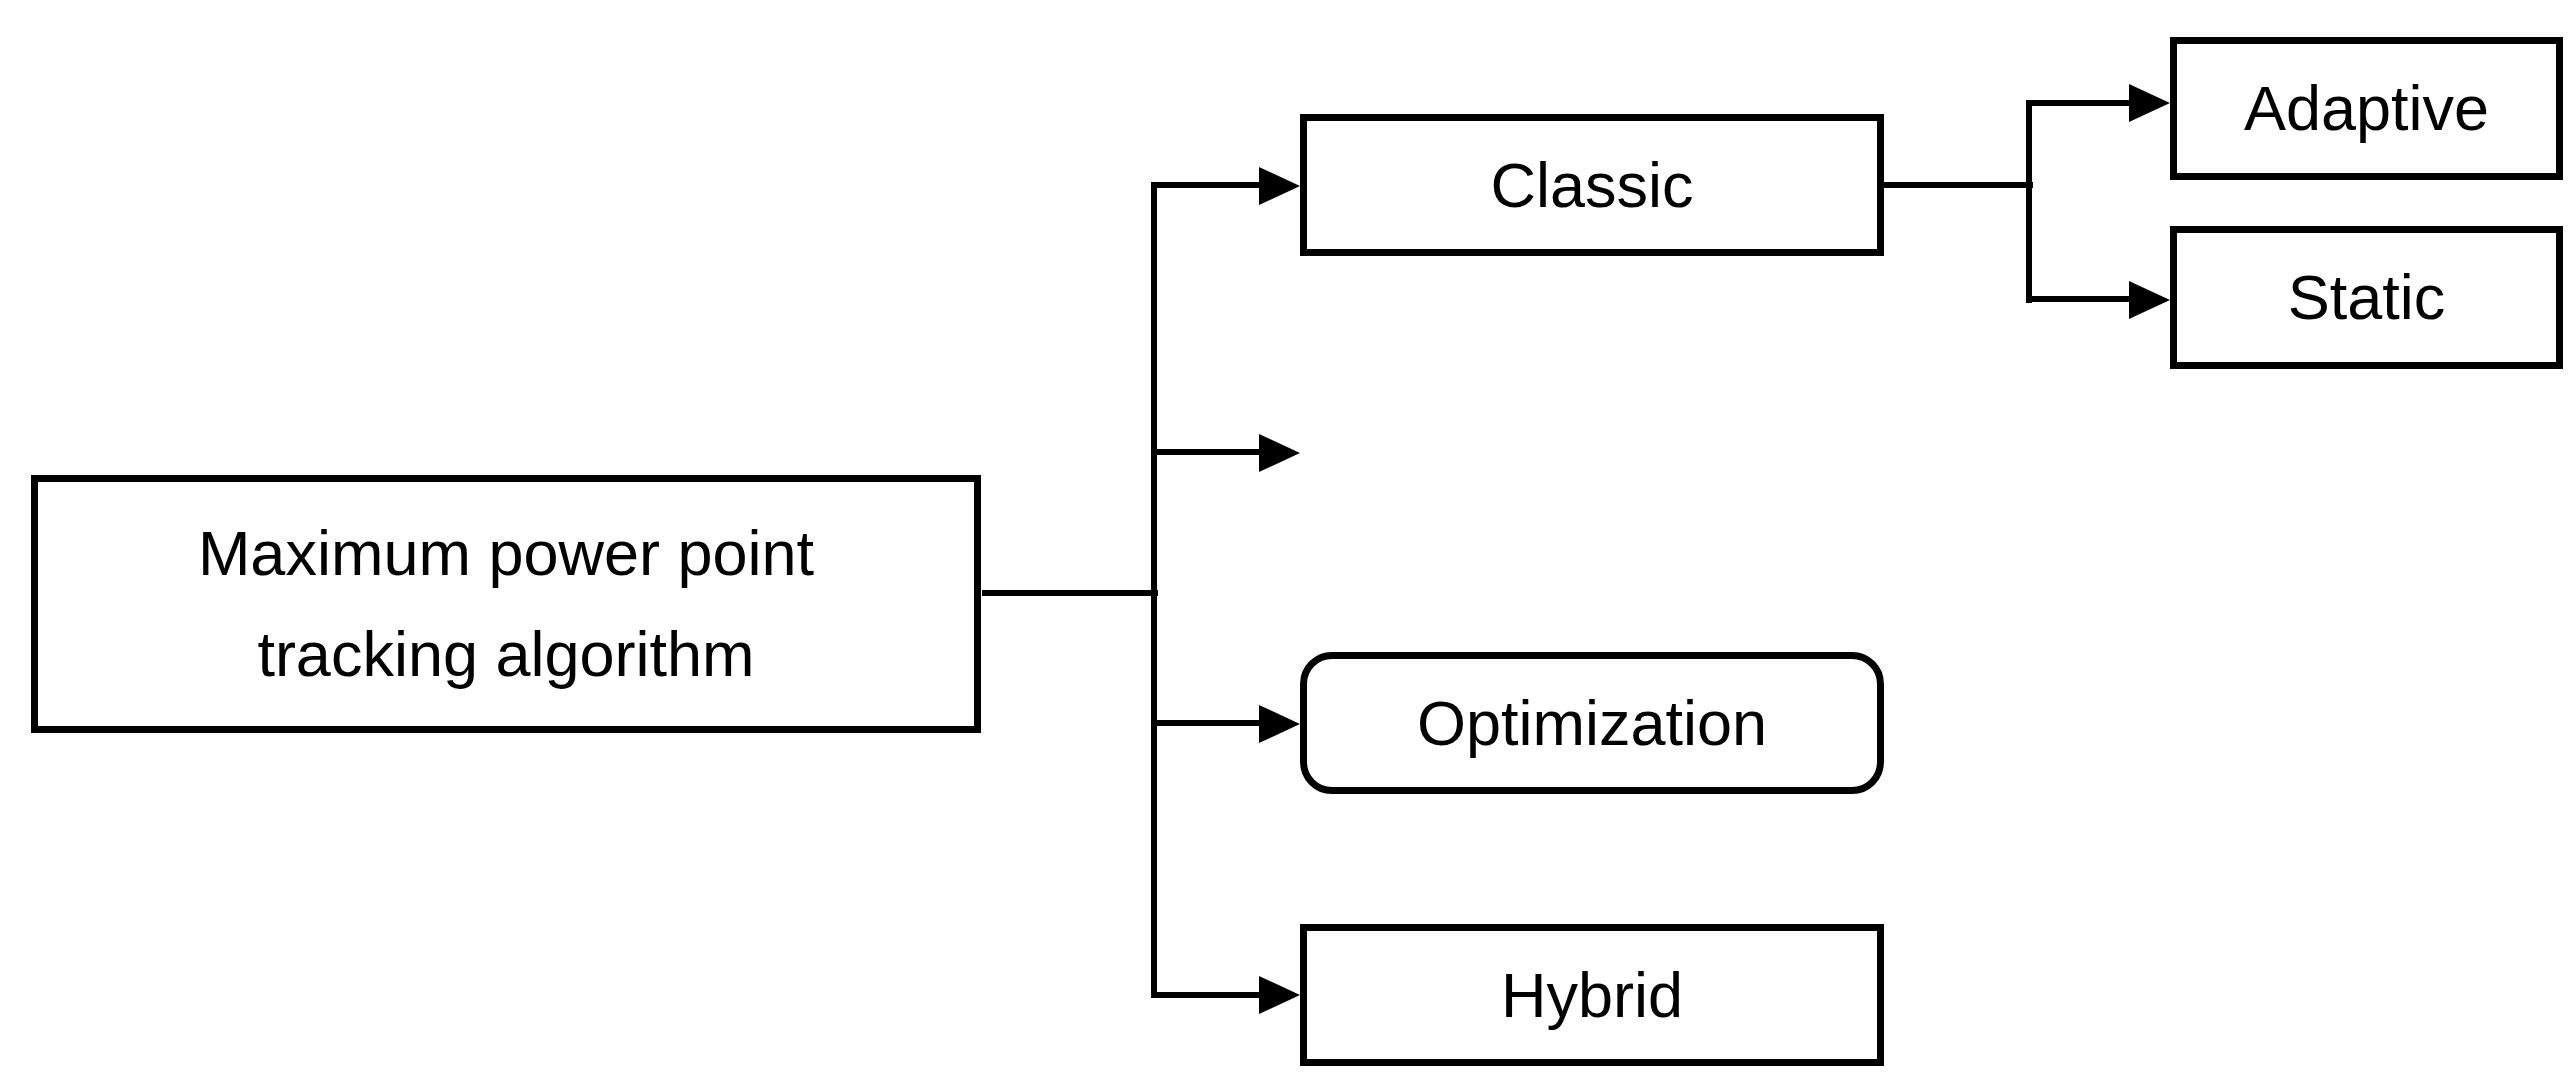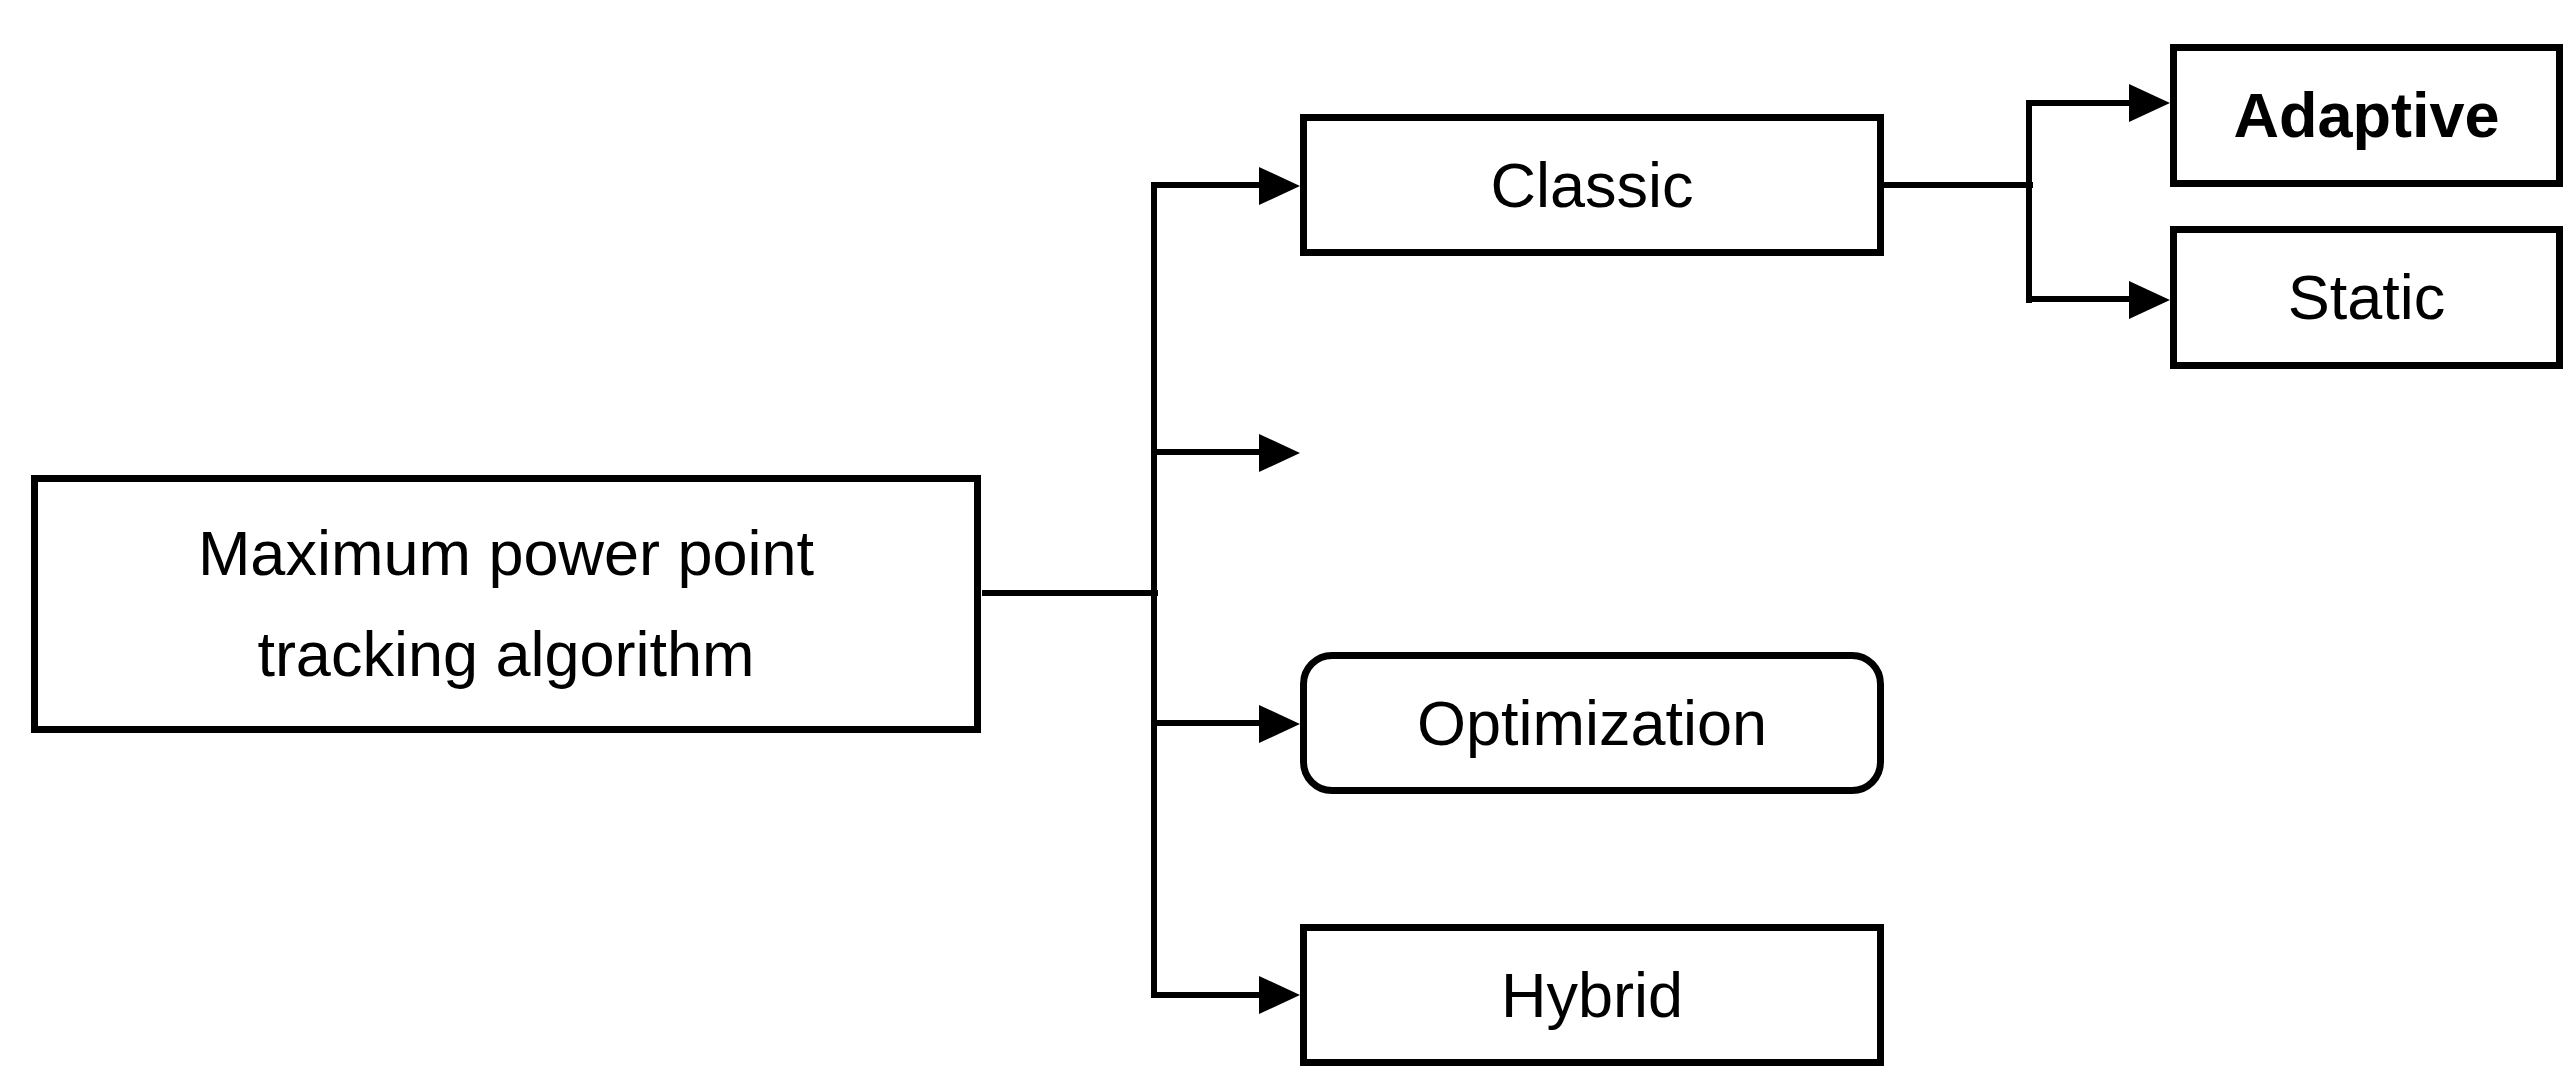--- a/index.html
+++ b/index.html
@@ -45,21 +45,21 @@
   }
   #node-classic       { top: 114px; }
   #node-intelligent   { top: 381px; }
   #node-optimization  { top: 652px; border-radius: 32px; }
   #node-hybrid        { top: 924px; }
 
   .child-node {
     left: 2170px;
     width: 393px; height: 143px;
   }
-  #node-adaptive { top: 44px; font-weight: bold; }
+  #node-adaptive { top: 37px; }
   #node-static   { top: 226px; }
 
   .hline, .vline {
     position: absolute;
     background: #000000;
   }
   .hline { height: 6.3px; }
   .vline { width: 6.3px; }
 
   

